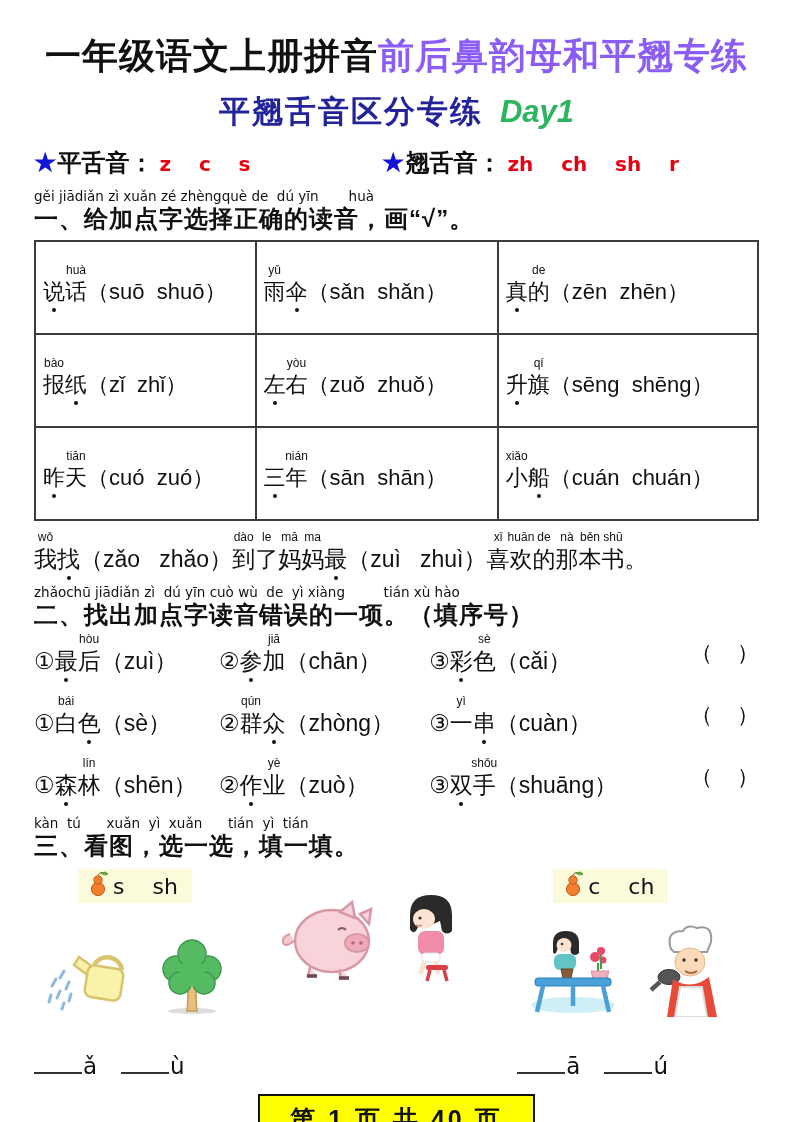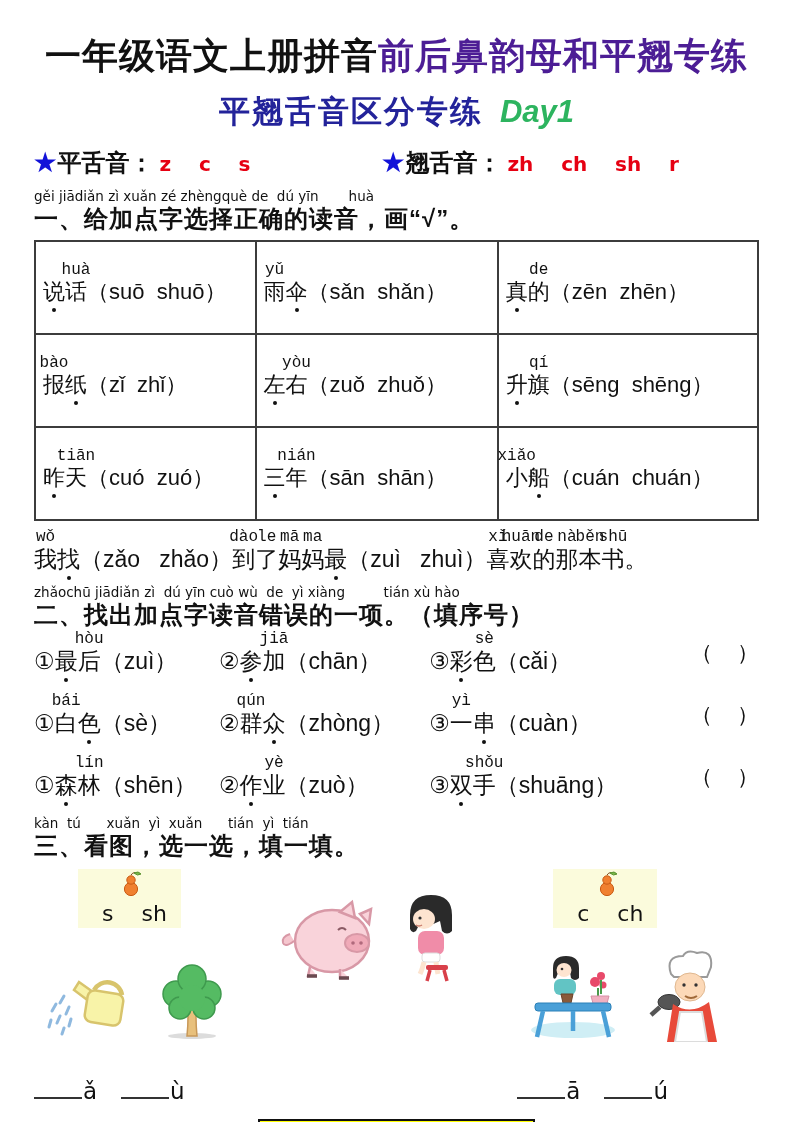--- a/index.html
+++ b/index.html
@@ -1,59 +1,59 @@
 <!DOCTYPE html>
 <html><head>
 <meta charset="utf-8">
 <style>
   html,body{margin:0;padding:0;background:#ffffff;}
   body{width:793px;height:1122px;overflow:hidden;font-family:"Liberation Sans",sans-serif;color:#111;}
   .sheet{padding:20px 34px 0 34px;position:relative;}
 
   
   h1{margin:12px 0 2px 0;text-align:center;font-size:36px;font-weight:bold;letter-spacing:1px;white-space:nowrap;}
-  .red{color:#4c1d95;}
+  .red{color:#8b5cf6;}
   h2{margin:10px 0 6px 0;text-align:center;font-size:31px;font-weight:bold;color:#23239a;letter-spacing:2px;}
   .day{color:#2db45f;font-style:italic;letter-spacing:0;margin-left:17px;}
 
   
   .legend{display:flex;margin:14px 0 4px 0;font-size:24px;font-weight:bold;align-items:baseline;}
   .legend .half{width:48%;display:flex;align-items:baseline;}
   .legend .half+.half{width:52%;}
   .star{color:#1212d8;font-size:25px;margin-right:1px;}
   .sounds{color:#e60012;font-weight:bold;white-space:pre;font-family:"DejaVu Sans",sans-serif;font-size:20px;margin-left:6px;}
 
   
   .sec-head{margin-top:10px;}
   .sec-pinyin{font-size:13.5px;white-space:pre;line-height:15px;font-family:"DejaVu Sans",sans-serif;}
   .sec-title{font-size:24px;font-weight:bold;letter-spacing:1px;line-height:30px;}
 
   
   .seg{position:relative;display:inline-block;white-space:pre;}
-  .rt{position:absolute;bottom:100%;left:50%;transform:translateX(-50%);font-size:16px;font-weight:normal;line-height:13px;white-space:nowrap;font-family:Liberation Mono, monospace;color:#111;}
+  .rt{position:absolute;bottom:100%;left:50%;transform:translateX(-50%);font-size:12px;font-weight:normal;line-height:13px;white-space:nowrap;font-family:Liberation Sans, sans-serif;color:#111;}
   .seg.dot::after{content:"";position:absolute;bottom:-5px;left:50%;transform:translateX(-50%);width:4px;height:4px;border-radius:50%;background:#111;}
 
   
   table.q1{width:100%;border-collapse:collapse;margin:6px 0 2px 0;}
   table.q1 td{border:2px solid #3c3c3c;height:66px;padding:17px 2px 8px 7px;font-size:22px;vertical-align:middle;}
 
   .sentence{margin:6px 0 10px 0;padding-top:17px;font-size:23px;}
 
   
   .q2row{display:flex;align-items:flex-start;padding-top:16px;margin-bottom:15px;font-size:23px;}
   .q2item{white-space:pre;}
   .q2item:nth-child(1){flex:0 0 25.5%;}
   .q2item:nth-child(2){flex:0 0 29%;}
   .q2item:nth-child(3){flex:0 0 32%;}
   .q2bracket{margin-left:auto;white-space:pre;font-size:22px;position:relative;top:-8px;}
 
   
   .groups{display:flex;margin-top:8px;}
   .q3col{width:33.33%;}
-  .chip{display:inline-flex;align-items:center;background:#fbfbdc;padding:2px 14px 2px 21px;margin-left:44px;flex-direction:column;}
+  .chip{display:inline-flex;align-items:center;background:#fbfbdc;padding:2px 14px 2px 11px;margin-left:44px;}
   .q3col:nth-child(2) .chip{margin-left:58px;}
   .q3col:nth-child(3) .chip{margin-left:36px;}
   .opts{font-size:22px;white-space:pre;margin-left:3px;font-family:"DejaVu Sans",sans-serif;}
   .imgs{display:flex;gap:22px;margin:14px 0 4px 4px;align-items:flex-end;height:104px;}
   .blanks{font-size:23px;margin-top:32px;white-space:nowrap;}
   .blank{margin-right:24px;display:inline-block;}
   .line{display:inline-block;width:48px;height:2px;background:#333;vertical-align:baseline;margin-right:1px;}
   .suf{font-family:"DejaVu Sans",sans-serif;font-size:23px;}
 
   

